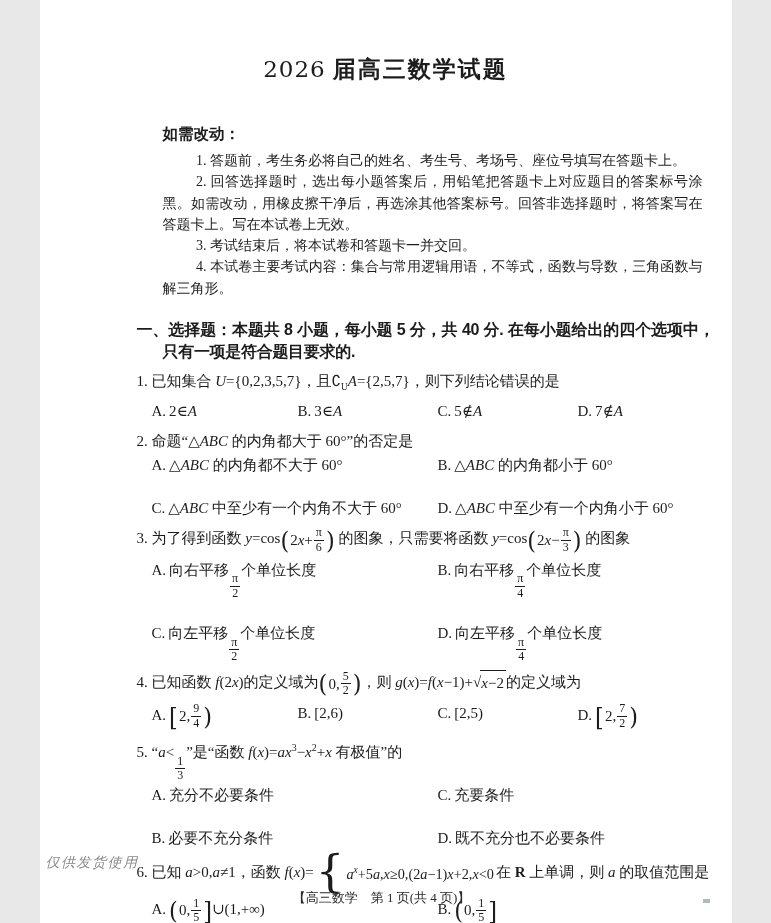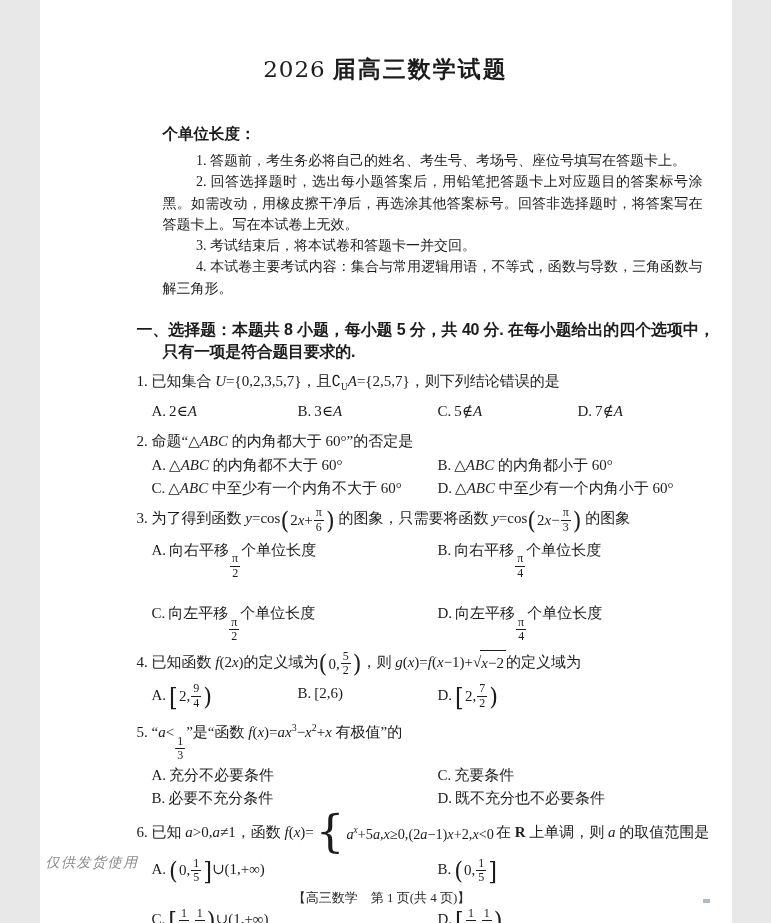--- a/index.html
+++ b/index.html
@@ -9,21 +9,21 @@
   .title-num{font-family:"DejaVu Serif","Liberation Serif",serif;font-weight:400;letter-spacing:1px;margin-right:7px;}
   .title-zh{font-family:"Liberation Sans","DejaVu Sans",sans-serif;font-weight:700;letter-spacing:2px;}
   .content{margin-left:97px;width:578px;}
   .notice{margin-left:26px;width:540px;margin-top:38px;}
   .notice-head{font-family:"Liberation Sans","DejaVu Sans",sans-serif;font-weight:700;font-size:15.5px;line-height:22px;margin-bottom:5px;}
   .notice-item{font-size:14px;line-height:21.3px;text-indent:2.4em;text-align:justify;}
   .sec-head{font-family:"Liberation Sans","DejaVu Sans",sans-serif;font-weight:700;font-size:16px;letter-spacing:-0.3px;
             line-height:22px;margin-top:20px;padding-left:26px;text-indent:-26px;text-align:justify;}
   .q{margin-top:6px;font-size:15px;}
   .q-stem{line-height:24px;}
-  .opts{margin-left:15px;display:grid;row-gap:0;margin-top:1px;line-height:23px;}
+  .opts{margin-left:15px;display:grid;row-gap:20px;margin-top:1px;line-height:23px;}
   .opts.four{grid-template-columns:146px 140px 140px 1fr;}
   .opts.two{grid-template-columns:286px 1fr;}
   .opts.tall{row-gap:22px;margin-top:5px;margin-bottom:4px;}
   .olabel{margin-right:3px;}
   
   .mi{font-style:italic;}
   .mbf{font-weight:700;}
   sup{font-size:0.66em;}
   sub{font-size:0.62em;}
   .frac{display:inline-flex;flex-direction:column;align-items:center;vertical-align:-0.62em;
@@ -49,21 +49,21 @@
 
 <div class="page">
 
   <div class="title">
     <span class="title-num">2026</span><span class="title-zh">届高三数学试题</span>
   </div>
 
   <div class="content">
 
     <div class="notice">
-      <div class="notice-head">个单位长度：</div>
+      <div class="notice-head">如需改动：</div>
       <div class="notice-list">
           <div class="notice-item">1. 答题前，考生务必将自己的姓名、考生号、考场号、座位号填写在答题卡上。</div>
           <div class="notice-item">2. 回答选择题时，选出每小题答案后，用铅笔把答题卡上对应题目的答案标号涂黑。如需改动，用橡皮擦干净后，再选涂其他答案标号。回答非选择题时，将答案写在答题卡上。写在本试卷上无效。</div>
           <div class="notice-item">3. 考试结束后，将本试卷和答题卡一并交回。</div>
           <div class="notice-item">4. 本试卷主要考试内容：集合与常用逻辑用语，不等式，函数与导数，三角函数与解三角形。</div>
         </div>
     </div>
 
     <div class="sec-head">一、选择题：本题共 8 小题，每小题 5 分，共 40 分. 在每小题给出的四个选项中，只有一项是符合题目要求的.</div>
 
@@ -139,20 +139,21 @@
     <div class="opts four tall">
             <div class="opt"><span class="olabel">A.</span><span class="otext"><span class="brk">
                   <span class="bd0">[</span>
                   <span class="bc">2,<span class="frac">
                       <span class="fn">9</span>
                       <span class="fd">4</span>
                     </span></span>
                   <span class="bd0">)</span>
                 </span></span></div>
             <div class="opt"><span class="olabel">B.</span><span class="otext">[2,6)</span></div>
+            <div class="opt"><span class="olabel">C.</span><span class="otext">[2,5)</span></div>
             <div class="opt"><span class="olabel">D.</span><span class="otext"><span class="brk">
                   <span class="bd0">[</span>
                   <span class="bc">2,<span class="frac">
                       <span class="fn">7</span>
                       <span class="fd">2</span>
                     </span></span>
                   <span class="bd0">)</span>
                 </span></span></div>
           </div>
   </div>

